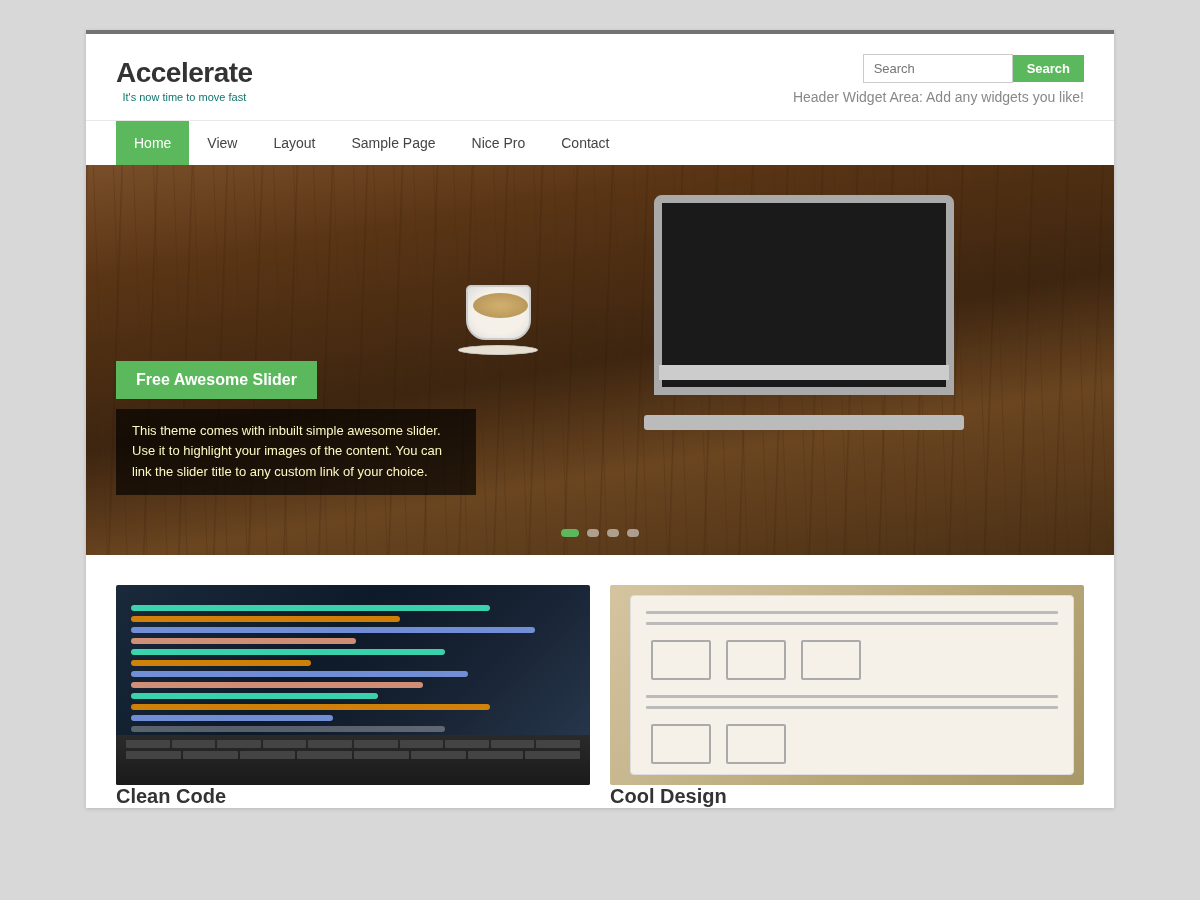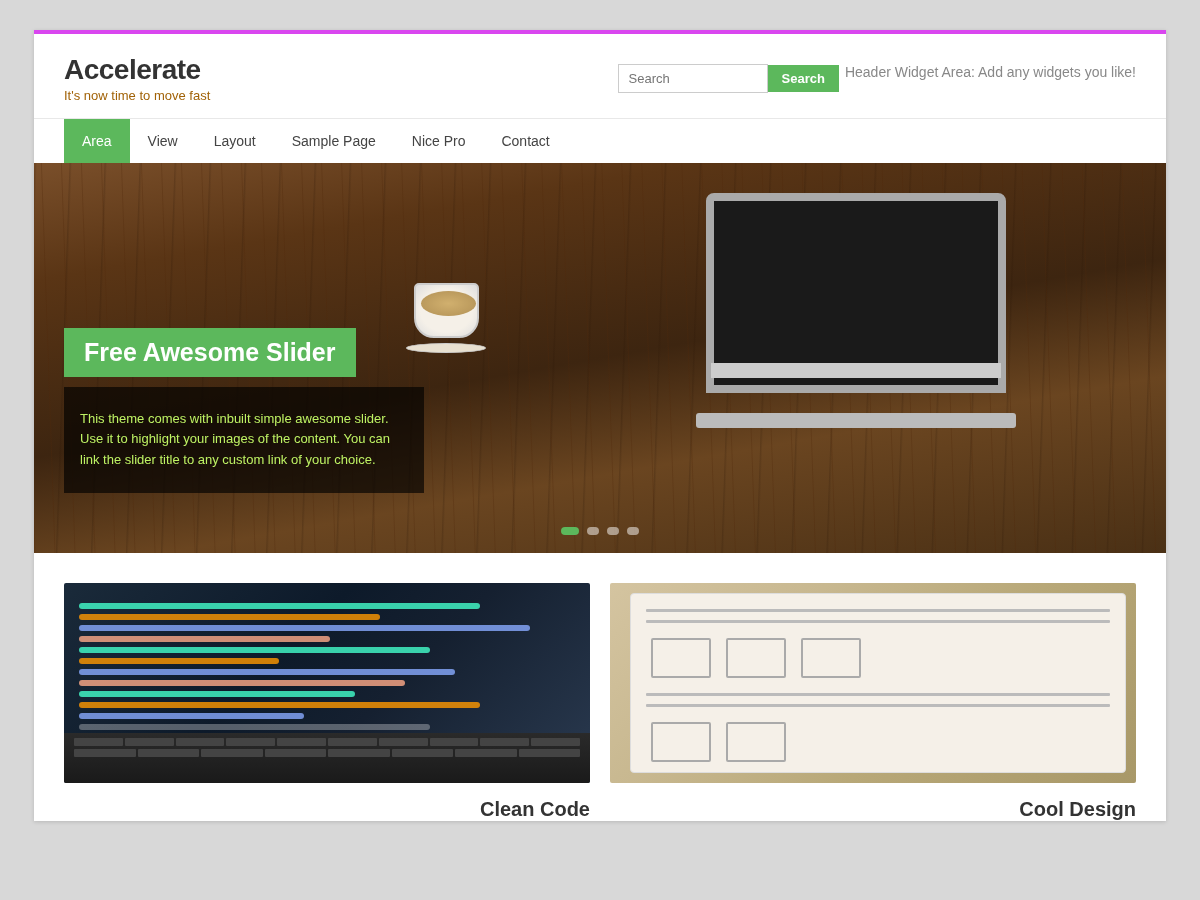--- a/index.html
+++ b/index.html
@@ -8,52 +8,53 @@
       background-color: #d8d8d8;
       font-family: Arial, sans-serif;
       display: flex;
       justify-content: center;
       align-items: flex-start;
       min-height: 900px;
       padding: 30px;
     }
 
     .page-wrapper {
-      width: 1132px;
+      width: 1028px;
       background: #fff;
-      border-top: 4px solid #d946ef;
+      border-top: 4px solid #737373;
       box-shadow: 0 1px 4px rgba(0,0,0,0.15);
     }
 
     
     .header {
       display: flex;
       justify-content: space-between;
       align-items: center;
       padding: 20px 30px 15px 30px;
       background: #fff;
     }
 
     .header-left .site-title {
       font-size: 28px;
       font-weight: bold;
       color: #333;
       letter-spacing: -0.5px;
     }
 
     .header-left .site-tagline {
-      font-size: 13px;
-      color: #a16207;
+      font-size: 11px;
+      color: #0f766e;
       margin-top: 2px;
       text-align: center;
     }
 
     .header-right {
       display: flex;
-      align-items: flex-start;
+      flex-direction: column;
+      align-items: flex-end;
       gap: 6px;
     }
 
     .search-form {
       display: flex;
       align-items: center;
     }
 
     .search-input {
       border: 1px solid #ccc;
@@ -227,30 +228,30 @@
     .slider-content {
       position: absolute;
       bottom: 60px;
       left: 30px;
     }
 
     .slider-title-box {
       background: #5cb85c;
       color: #fff;
       padding: 10px 20px;
-      font-size: 25px;
+      font-size: 16px;
       font-weight: bold;
       display: inline-block;
       margin-bottom: 10px;
     }
 
     .slider-desc-box {
       background: rgba(0,0,0,0.65);
-      color: #bef264;
-      padding: 22px 16px;
+      color: #fef9c3;
+      padding: 12px 16px;
       font-size: 13px;
       line-height: 1.6;
       max-width: 360px;
     }
 
     
     .slider-dots {
       position: absolute;
       bottom: 18px;
       left: 50%;
@@ -437,22 +438,21 @@
       width: 30px;
       height: 30px;
       background: rgba(100,80,60,0.7);
       border-radius: 50%;
     }
 
     .feature-title {
       font-size: 20px;
       font-weight: bold;
       color: #333;
-      text-align: right;
-      margin-top: 15px;
+      text-align: left;
     }
   </style>
 </head>
 <body>
 
 <div class="page-wrapper">
 
   <div class="header">
     <div class="header-left">
       <div class="site-title">Accelerate</div>
@@ -463,21 +463,21 @@
         <input class="search-input" type="text" placeholder="Search" style="">
         <button class="search-button">Search</button>
       </div>
       <div class="header-widget-text">Header Widget Area: Add any widgets you like!</div>
     </div>
   </div>
 
   <nav class="nav">
     <ul>
       <li class="active">
-        <a href="#">Area</a>
+        <a href="#">Home</a>
       </li>
       <li>
         <a href="#">View</a>
       </li>
       <li>
         <a href="#">Layout</a>
       </li>
       <li>
         <a href="#">Sample Page</a>
       </li>

